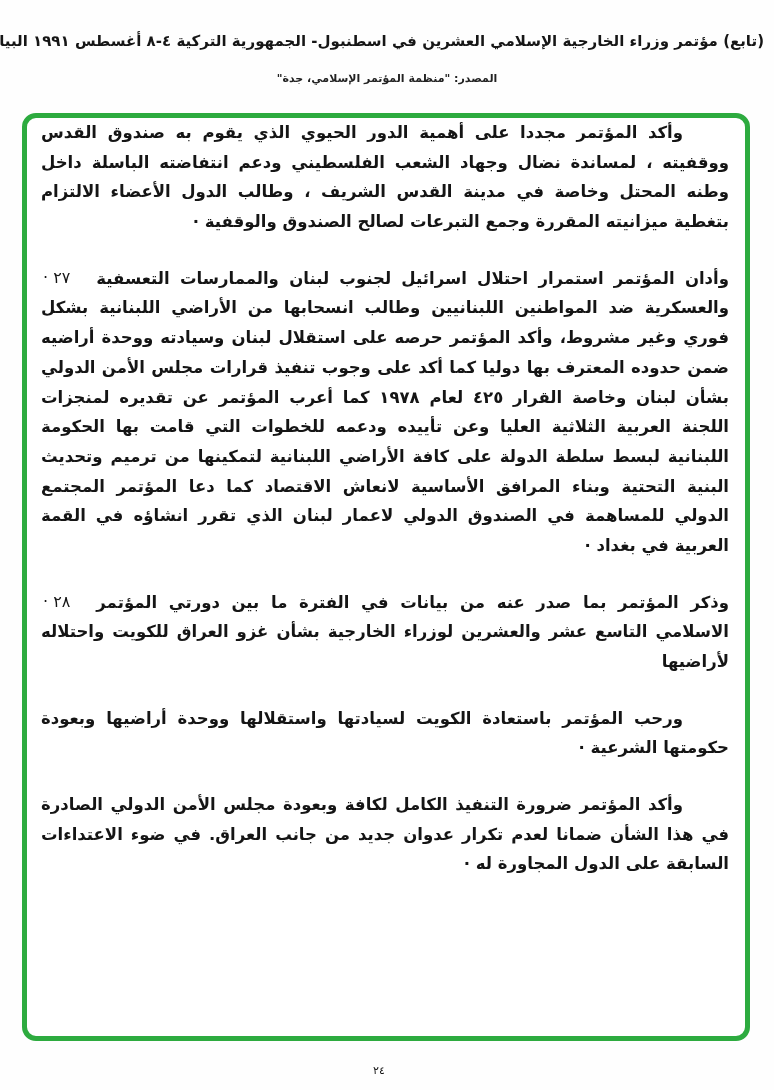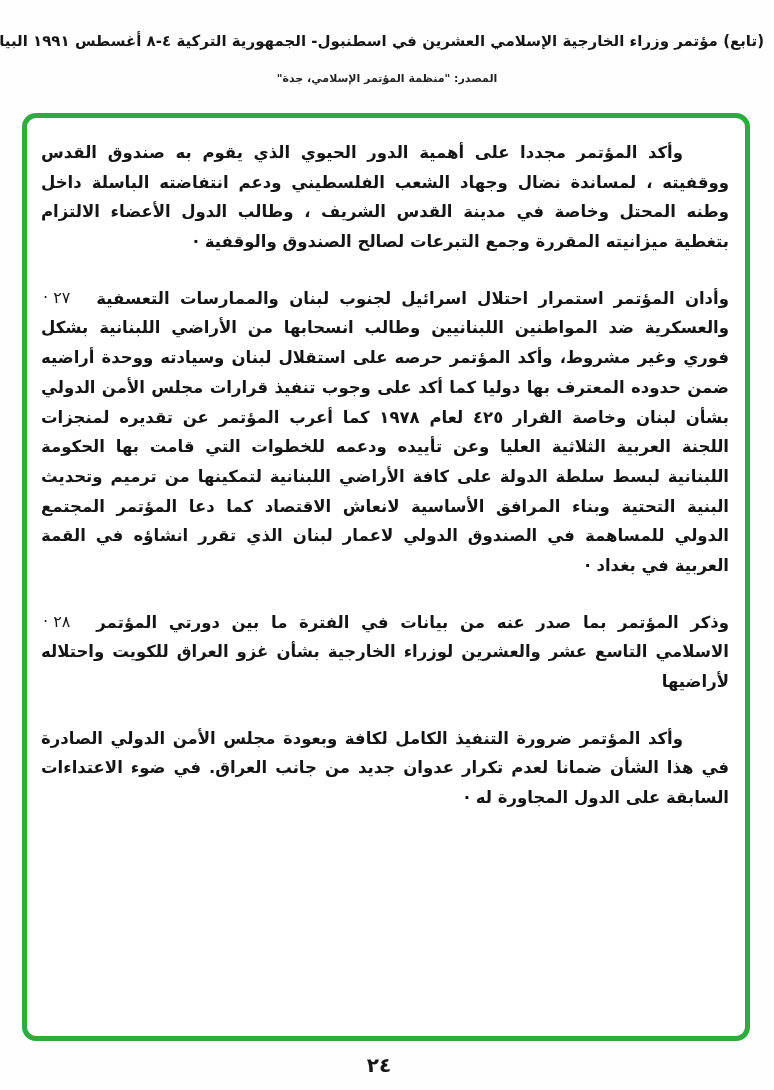--- a/index.html
+++ b/index.html
@@ -35,21 +35,21 @@
     font-weight: bold;
     color: #222;
   }
   .green-frame {
     position: absolute;
     left: 22px; top: 113px;
     width: 728px; height: 928px;
     border: 5px solid #2dab3f;
     border-radius: 14px;
     background: #ffffff;
-    padding: 20px 16px 12px 14px;
+    padding: 0 16px 12px 14px;
     overflow: hidden;
   }
   .doc-body {
     direction: rtl;
     text-align: justify;
     font-size: 16.5px;
     font-weight: bold;
     line-height: 1.8;
     color: #151515;
   }
@@ -62,42 +62,43 @@
     unicode-bidi: isolate;
     margin: 5px 26px 0 2px;
     line-height: 18px;
     font-size: 16px;
     font-weight: normal;
   }
   .page-number {
     position: absolute;
     bottom: 13px; left: 0; right: 16px;
     text-align: center;
-    font-size: 20px;
-    font-weight: bold;
+    font-size: 11px;
+    font-weight: normal;
   }
 </style>
 </head>
 <body>
 
 <div class="page">
 
   <div class="header-line">(تابع) مؤتمر وزراء الخارجية الإسلامي العشرين في اسطنبول- الجمهورية التركية ٤-٨ أغسطس ١٩٩١ البيان الختامي</div>
 
   <div class="source-line">المصدر: "منظمة المؤتمر الإسلامي، جدة"</div>
 
   <div class="green-frame">
     <div class="doc-body">
 
       <p class="para indent">وأكد المؤتمر مجددا على أهمية الدور الحيوي الذي يقوم به صندوق القدس ووقفيته ، لمساندة نضال وجهاد الشعب الفلسطيني ودعم انتفاضته الباسلة داخل وطنه المحتل وخاصة في مدينة القدس الشريف ، وطالب الدول الأعضاء الالتزام بتغطية ميزانيته المقررة وجمع التبرعات لصالح الصندوق والوقفية ·</p>
 
       <p class="para"><span class="pnum">٢٧ ·</span><span>وأدان المؤتمر استمرار احتلال اسرائيل لجنوب لبنان والممارسات التعسفية والعسكرية ضد المواطنين اللبنانيين وطالب انسحابها من الأراضي اللبنانية بشكل فوري وغير مشروط، وأكد المؤتمر حرصه على استقلال لبنان وسيادته ووحدة أراضيه ضمن حدوده المعترف بها دوليا كما أكد على وجوب تنفيذ قرارات مجلس الأمن الدولي بشأن لبنان وخاصة القرار ٤٢٥ لعام ١٩٧٨ كما أعرب المؤتمر عن تقديره لمنجزات اللجنة العربية الثلاثية العليا وعن تأييده ودعمه للخطوات التي قامت بها الحكومة اللبنانية لبسط سلطة الدولة على كافة الأراضي اللبنانية لتمكينها من ترميم وتحديث البنية التحتية وبناء المرافق الأساسية لانعاش الاقتصاد كما دعا المؤتمر المجتمع الدولي للمساهمة في الصندوق الدولي لاعمار لبنان الذي تقرر انشاؤه في القمة العربية في بغداد ·</span></p>
 
       <p class="para"><span class="pnum">٢٨ ·</span><span>وذكر المؤتمر بما صدر عنه من بيانات في الفترة ما بين دورتي المؤتمر الاسلامي التاسع عشر والعشرين لوزراء الخارجية بشأن غزو العراق للكويت واحتلاله لأراضيها</span></p>
 
+      <p class="para indent">ورحب المؤتمر باستعادة الكويت لسيادتها واستقلالها ووحدة أراضيها وبعودة حكومتها الشرعية ·</p>
 
       <p class="para indent">وأكد المؤتمر ضرورة التنفيذ الكامل لكافة وبعودة مجلس الأمن الدولي الصادرة في هذا الشأن ضمانا لعدم تكرار عدوان جديد من جانب العراق. في ضوء الاعتداءات السابقة على الدول المجاورة له ·</p>
 
     </div>
   </div>
 
   <div class="page-number">٢٤</div>
 
 </div>
 

